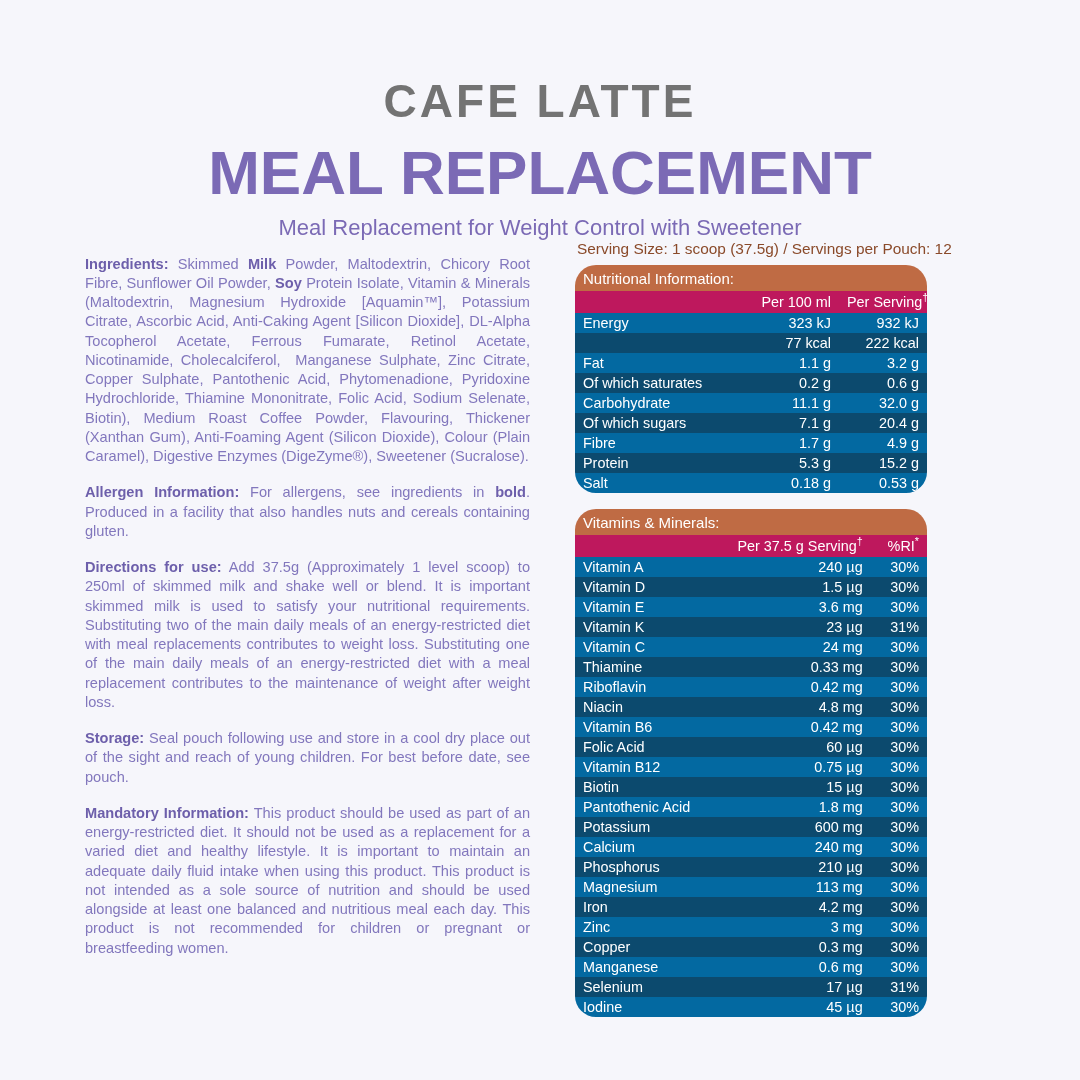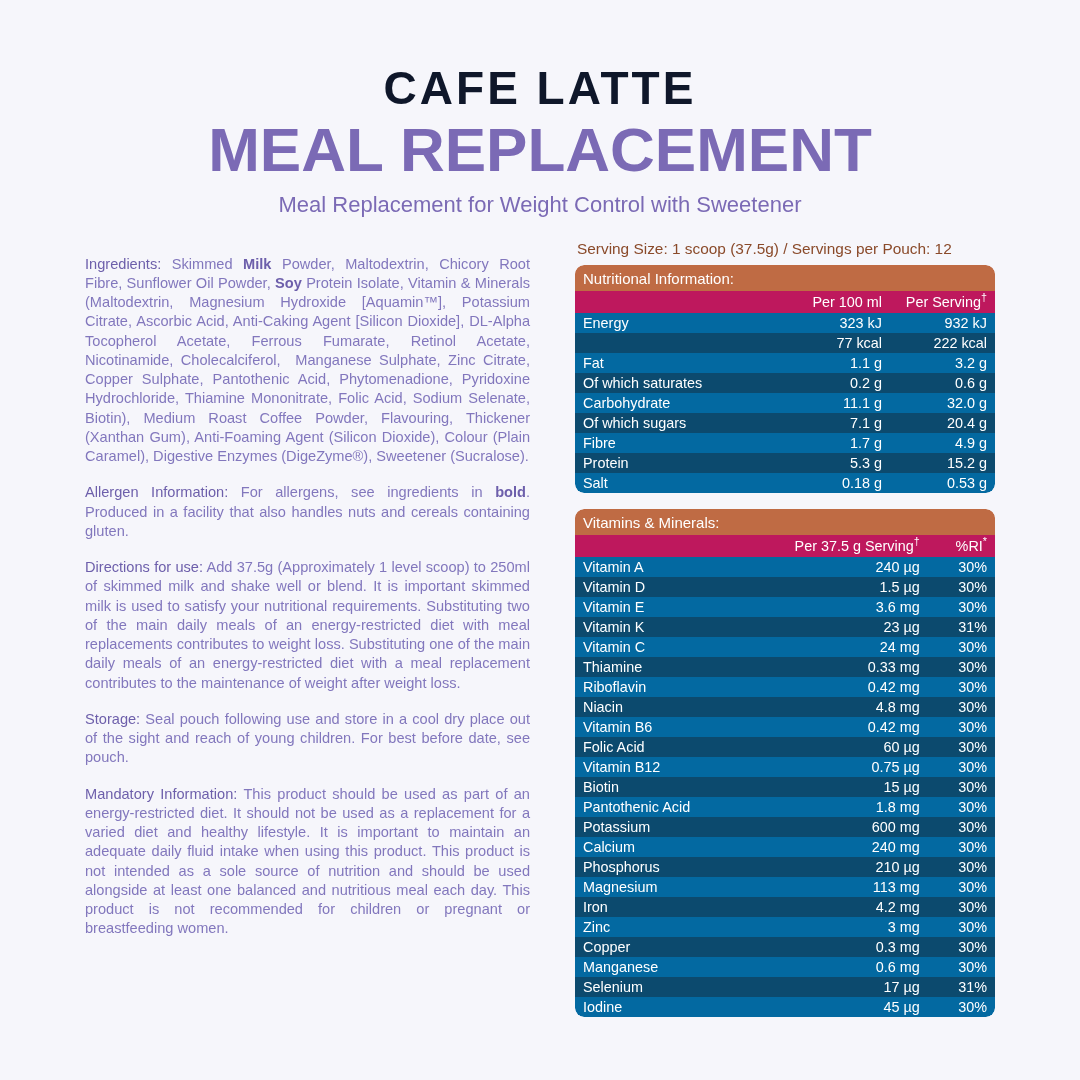--- a/index.html
+++ b/index.html
@@ -22,23 +22,23 @@
 
   
   .header {
     text-align: center;
     padding-top: 62px;
   }
   .flavour-title {
     font-size: 46px;
     font-weight: bold;
     letter-spacing: 3px;
-    color: #0f172a;
+    color: #737373;
     line-height: 1.0;
-    margin: 3px;
+    margin: 16px;
   }
   .product-title {
     font-size: 62px;
     font-weight: bold;
     letter-spacing: 0px;
     color: #7b6ab5;
     line-height: 1.05;
     margin: 6px 0 0 0;
   }
   .subtitle {
@@ -56,40 +56,40 @@
     width: 1080px;
     display: flex;
     align-items: flex-start;
   }
   .col-left {
     width: 445px;
     margin-left: 85px;
     box-sizing: border-box;
   }
   .col-right {
-    width: 420px;
+    width: 352px;
     margin-left: 45px;
     box-sizing: border-box;
   }
 
   
   .block {
     color: #8277bd;
     font-size: 14.6px;
     line-height: 1.32;
     text-align: justify;
     margin-bottom: 17px;
   }
   .block:last-child { margin-bottom: 0; }
   .block b, .block strong {
     font-weight: bold;
     color: #6d5fab;
   }
   .lbl {
-    font-weight: normal;
+    font-weight: bold;
     color: #6d5fab;
   }
 
   
   .serving-line {
     color: #8a4a2a;
     font-size: 15.4px;
     margin: 0 0 7px 2px;
     white-space: nowrap;
   }
@@ -122,21 +122,21 @@
   .head-row td {
     background: #be185d;
     padding-top: 3px;
     padding-bottom: 3px;
   }
   .indent { padding-left: 16px; }
   .tbl-gap { height: 16px; }
 
   
   .tbl-wrap {
-    border-radius: 9px;
+    border-radius: 21px;
     overflow: hidden;
   }
   sup {
     font-size: 0.75em;
     vertical-align: super;
     line-height: 0;
   }
 </style>
 </head>
 <body>

